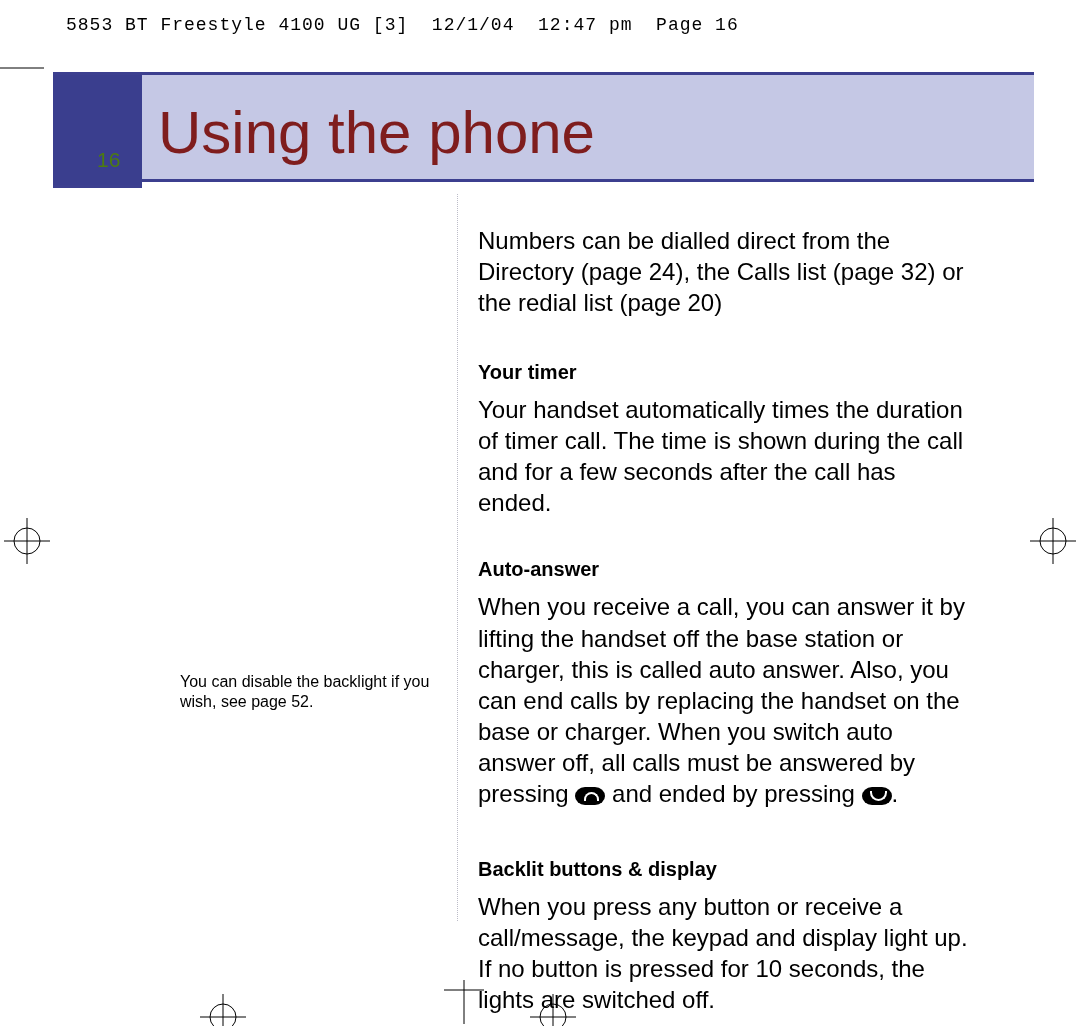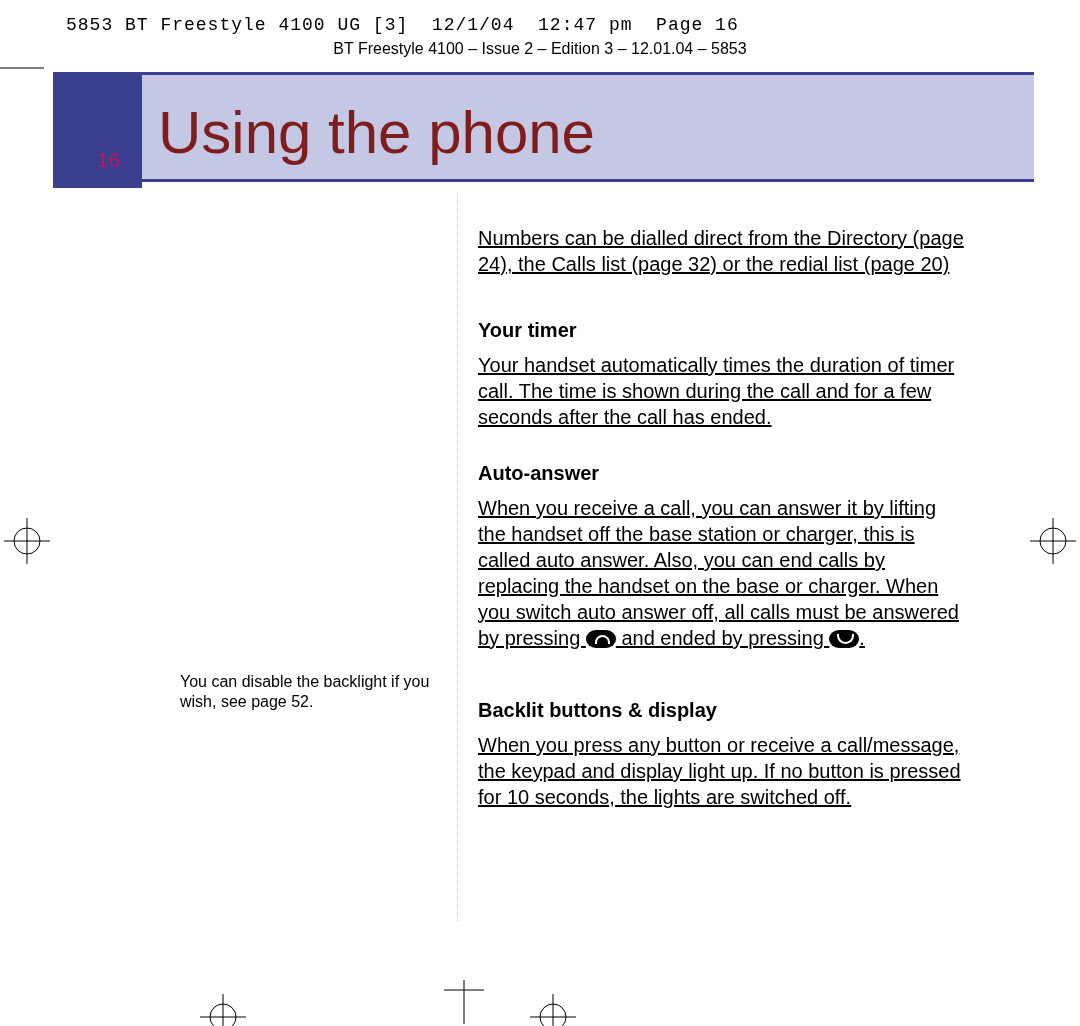--- a/index.html
+++ b/index.html
@@ -41,21 +41,21 @@
     background: #3a3e8e;
     color: #fff;
     display: flex; align-items: center; justify-content: center;
     font-size: 22px;
     border-top: 3px solid #3c3f8f;
     border-bottom: 3px solid #3c3f8f;
   }
   .page-num {
     position: absolute;
     left: 97px; top: 148px;
-    color: #be185d; font-size: 21px;
+    color: #4d7c0f; font-size: 21px;
   }
   .section-title {
     position: absolute;
     left: 158px; top: 98px;
     color: #7f1d1d;
     font-size: 60px;
     font-weight: 400;
   }
 
   
@@ -82,23 +82,22 @@
     width: 490px;
   }
   .h2 {
     font-weight: 700;
     font-size: 20px;
     margin-top: 28px;
     margin-bottom: 10px;
   }
   .h2.first { margin-top: 0; }
   .para {
-    font-size: 20px;
+    font-size: 24px;
     line-height: 1.3;
-    text-decoration: underline;
   }
   .inline-icon {
     display: inline-block;
     width: 30px; height: 18px;
     background: #000;
     border-radius: 10px / 9px;
     vertical-align: -3px;
     position: relative;
   }
   .inline-icon.call::after {
@@ -157,39 +156,38 @@
   </div>
   <div class="reg" style="left:530px; top:994px;">
     <svg width="46" height="46">
       <circle cx="23" cy="23" r="13" fill="none" stroke="#000" stroke-width="1"></circle>
       <line x1="0" y1="23" x2="46" y2="23" stroke="#000" stroke-width="1"></line>
       <line x1="23" y1="0" x2="23" y2="46" stroke="#000" stroke-width="1"></line>
     </svg>
   </div>
 
   <div class="slug">5853 BT Freestyle 4100 UG [3]  12/1/04  12:47 pm  Page 16</div>
-  <div class="footer-id">BT Freestyle 4100 – Issue 2 – Edition 3 – 12.01.04 – 5853</div>
 
   <div class="band"></div>
   <div class="page-num-box"></div>
   <div class="page-num">16</div>
   <div class="section-title">Using the phone</div>
 
   <div class="vguide"></div>
 
   <div class="side-note">You can disable the backlight if you wish, see page 52.</div>
 
   <div class="body">
 
     <div class="para">Numbers can be dialled direct from the Directory (page 24), the Calls list (page 32) or the redial list (page 20)</div>
 
     <div class="h2" style="margin-top:42px">Your timer</div>
     <div class="para">Your handset automatically times the duration of timer call. The time is shown during the call and for a few seconds after the call has ended.</div>
 
-    <div class="h2" style="margin-top:32px">Auto-answer</div>
+    <div class="h2" style="margin-top:40px">Auto-answer</div>
     <div class="para">
       <span>When you receive a call, you can answer it by lifting the handset off the base station or charger, this is called auto answer. Also, you can end calls by replacing the handset on the base or charger. When you switch auto answer off, all calls must be answered by pressing </span><span class="inline-icon call"></span><span> and ended by pressing </span><span class="inline-icon end"></span><span>.</span>
     </div>
 
     <div class="h2" style="margin-top:48px">Backlit buttons &amp; display</div>
     <div class="para">When you press any button or receive a call/message, the keypad and display light up. If no button is pressed for 10 seconds, the lights are switched off.</div>
 
   </div>
 </div>
 

